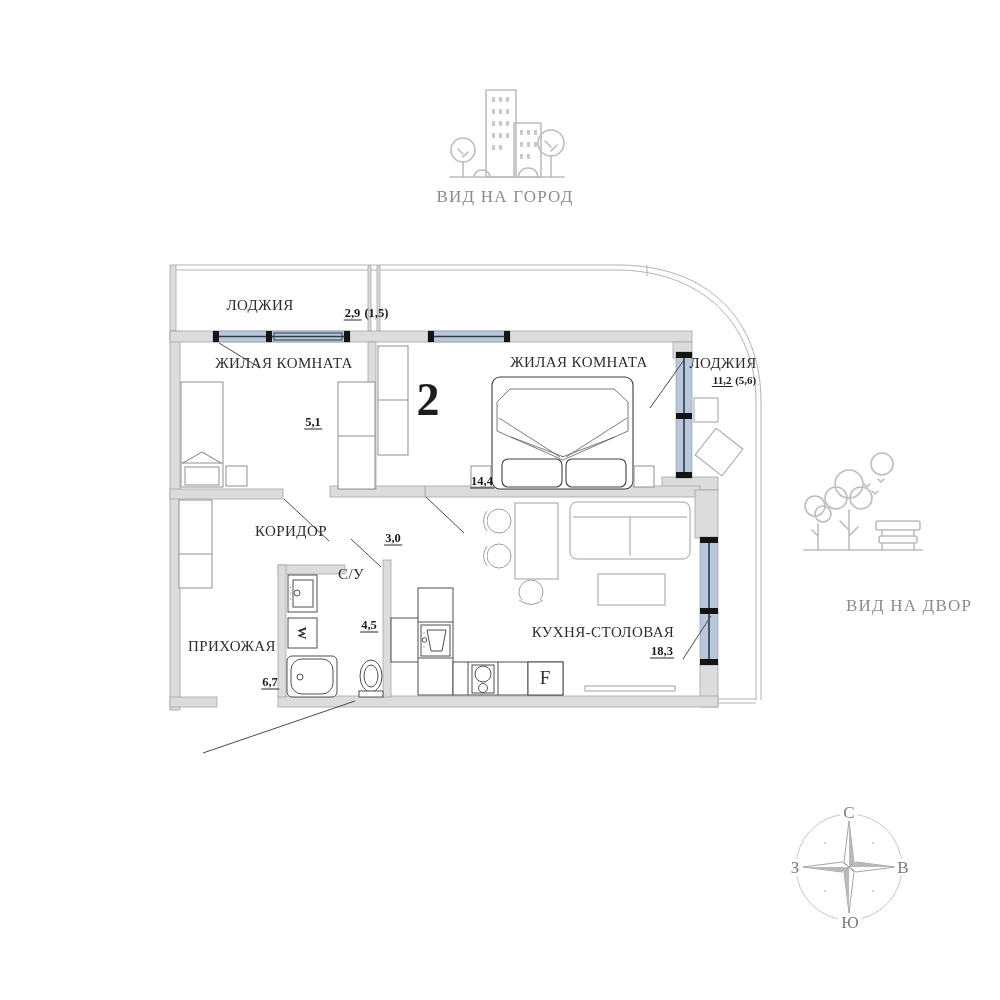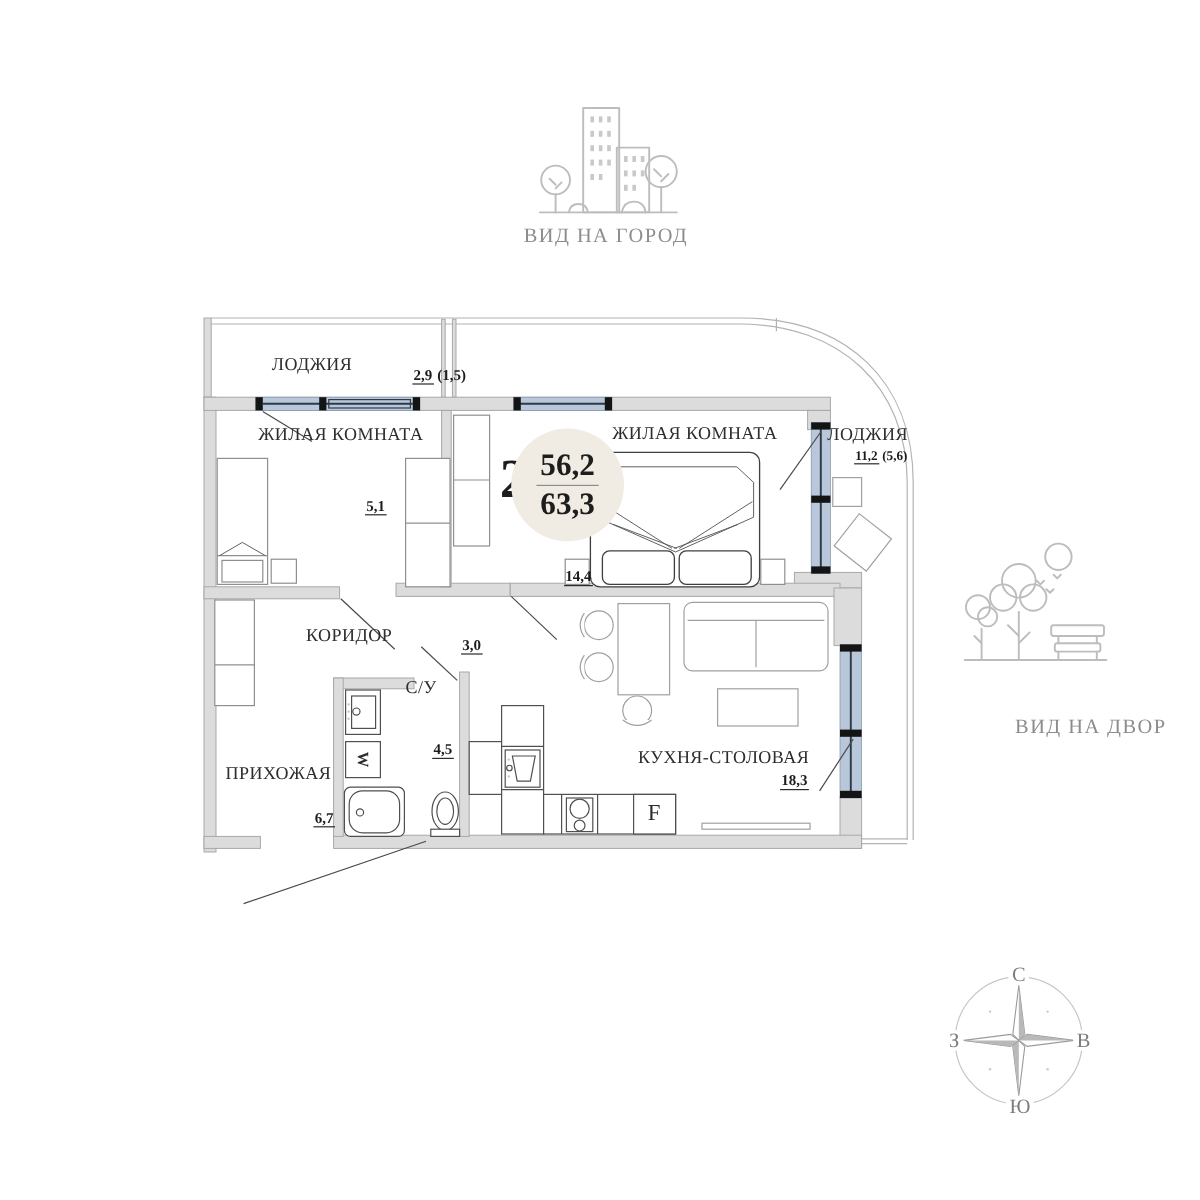--- a/index.html
+++ b/index.html
@@ -290,25 +290,20 @@
       <circle class="icf" cx="873" cy="843" r="1"></circle>
       <circle class="icf" cx="825" cy="891" r="1"></circle>
       <circle class="icf" cx="873" cy="891" r="1"></circle>
     </g>
   </svg>
 
   <div class="view-label" style="left:505px;top:197px;">ВИД НА ГОРОД</div>
   <div class="view-label" style="left:861px;top:606px;margin-left:48px;">ВИД НА ДВОР</div>
 
   <div class="unit-number" style="left:428px;top:399px;">2</div>
-  <div class="unit-circle">
-    <div class="val">56,2</div>
-    <div class="divider"></div>
-    <div class="val">63,3</div>
-  </div>
 
   <div class="room-label" style="left:260px;top:305px;">ЛОДЖИЯ</div>
   <div class="room-label" style="left:284px;top:363px;">ЖИЛАЯ КОМНАТА</div>
   <div class="room-label" style="left:579px;top:362px;">ЖИЛАЯ КОМНАТА</div>
   <div class="room-label" style="left:723px;top:363px;">ЛОДЖИЯ</div>
   <div class="room-label" style="left:291px;top:531px;">КОРИДОР</div>
   <div class="room-label" style="left:232px;top:646px;">ПРИХОЖАЯ</div>
   <div class="room-label" style="left:351px;top:574px;">С/У</div>
   <div class="room-label" style="left:603px;top:632px;">КУХНЯ-СТОЛОВАЯ</div>
 

